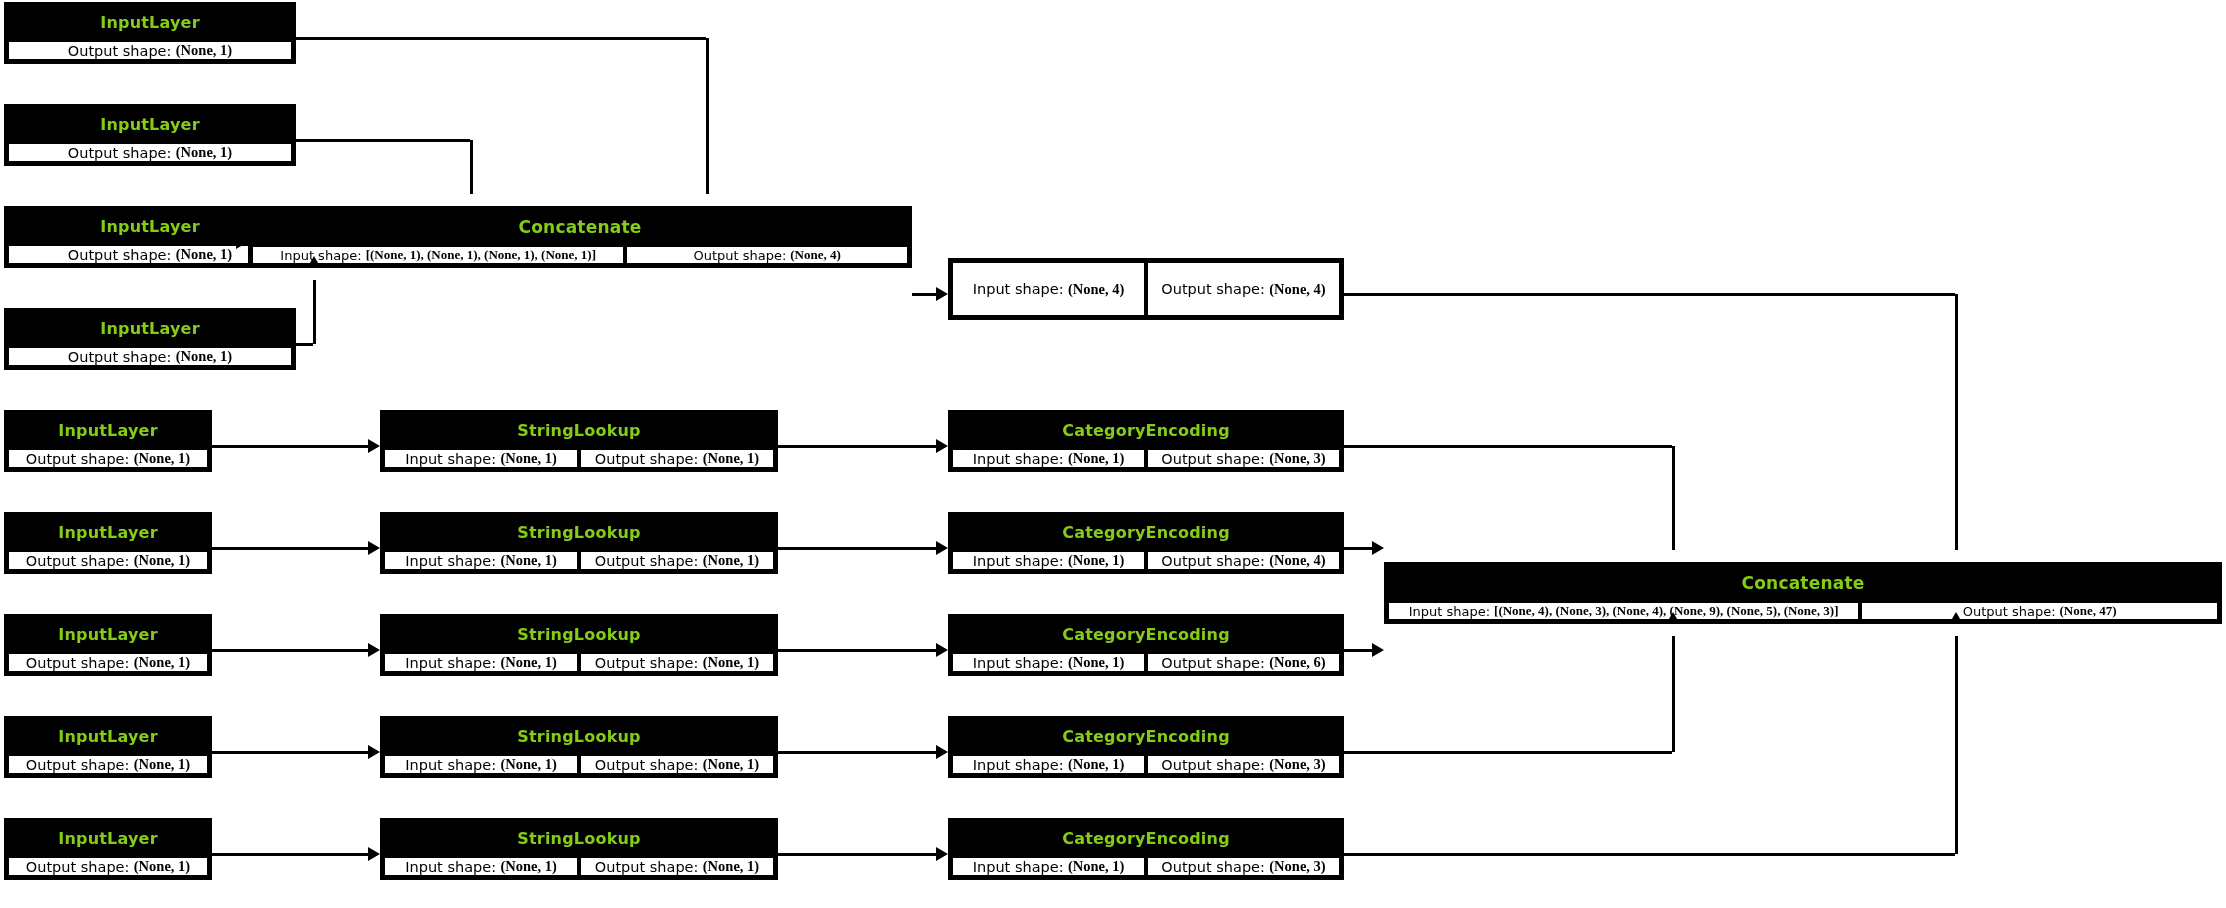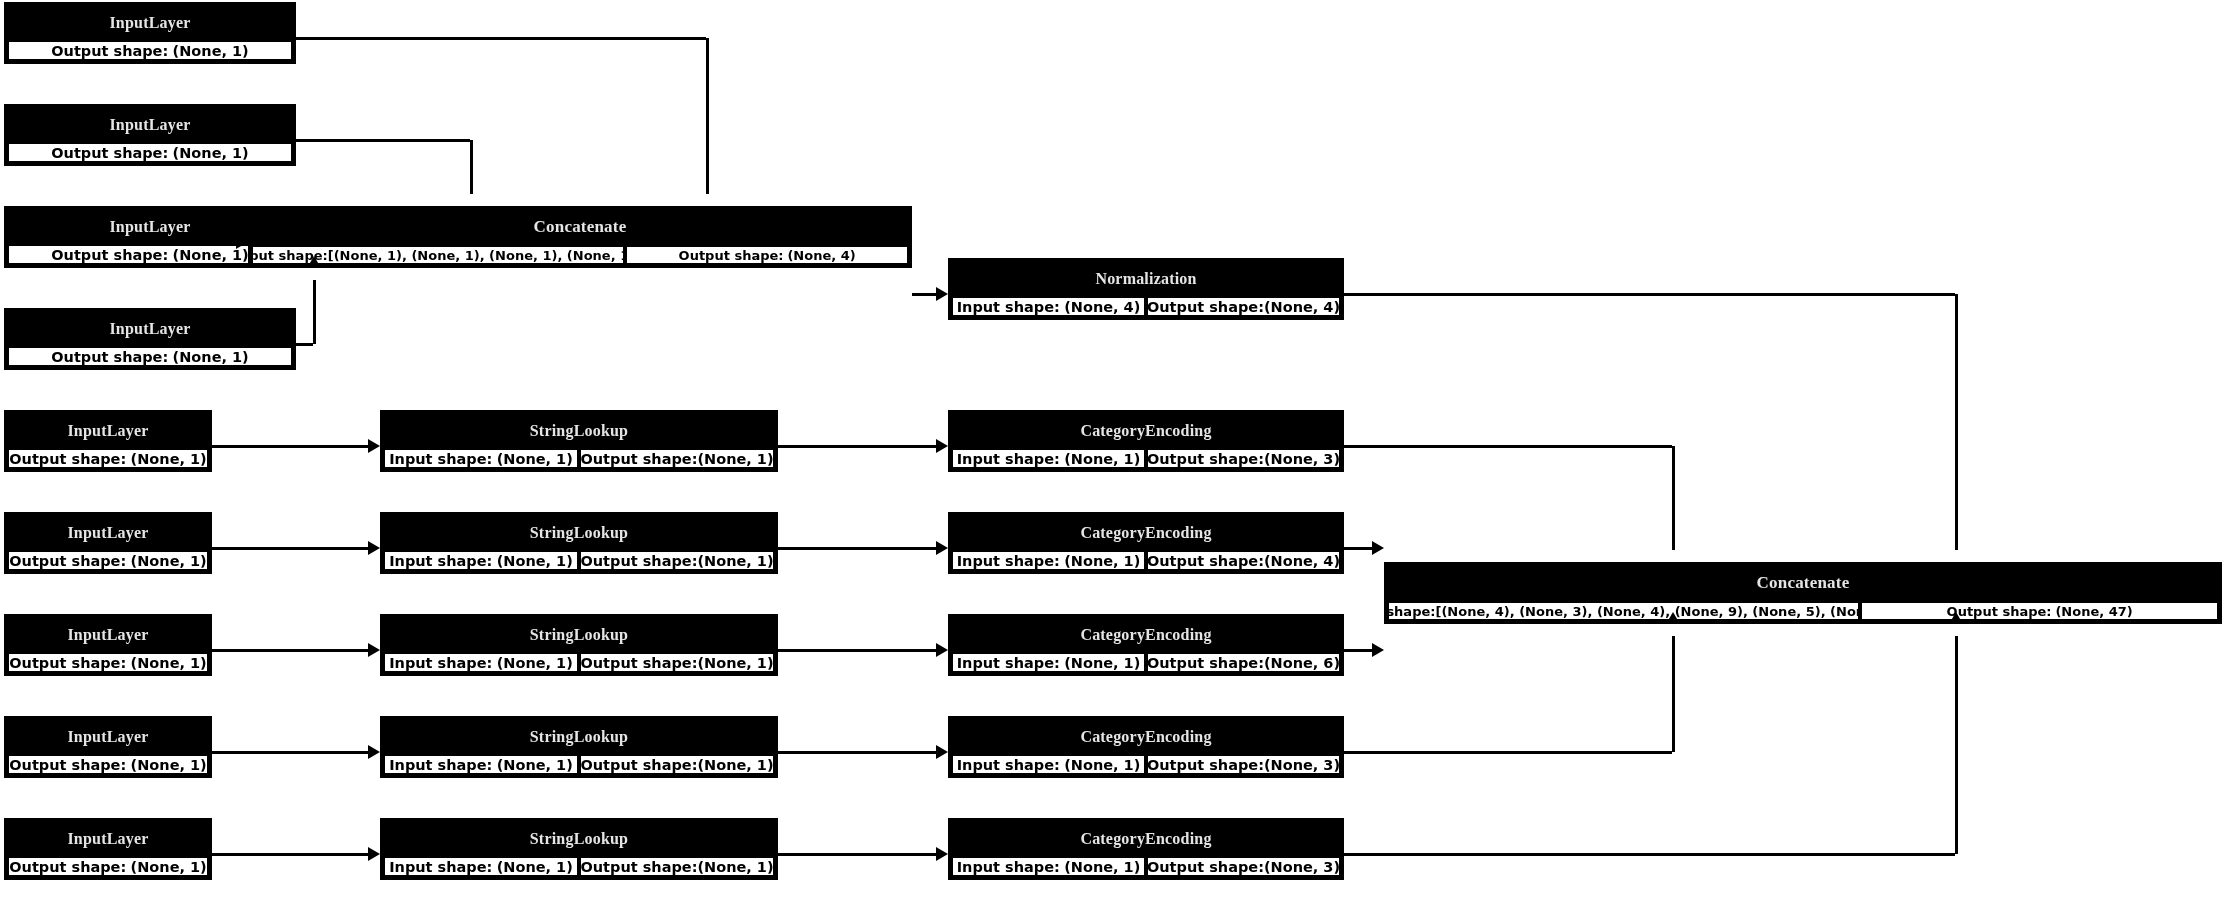--- a/index.html
+++ b/index.html
@@ -21,29 +21,28 @@
   .node {
     position: absolute;
     box-sizing: border-box;
     border: 3px solid #000000;
     background: #ffffff;
     display: flex;
     flex-direction: column;
   }
   .node-title {
     background: #000000;
-    color: #e5e5e5;
+    color: #84cc16;
     font-weight: bold;
     display: flex;
     align-items: center;
     justify-content: center;
     letter-spacing: 0.2px;
     box-sizing: border-box;
     width: 100%;
-    font-family: Liberation Serif, serif;
   }
   .node-body {
     display: flex;
     flex-direction: row;
     background: #ffffff;
     box-sizing: border-box;
     width: 100%;
     flex: 1 1 auto;
   }
   .cell {
@@ -52,22 +51,22 @@
     align-items: center;
     justify-content: center;
     background: #ffffff;
     color: #000000;
     border: 2px solid #000000;
     flex: 1 1 auto;
     white-space: nowrap;
     overflow: hidden;
   }
   .cell + .cell { border-left: 2px solid #000000; }
-  .cell .lbl { font-weight: bold; }
-  .cell .val { font-weight: bold; }
+  .cell .lbl { font-weight: normal; }
+  .cell .val { font-weight: bold; font-family: Liberation Serif, serif; }
   .cell .sp { display: inline-block; width: 0.3em; }
 
   
   .sz-title-22 { height: 36px; font-size: 17px; }
   .sz-title-20 { height: 35px; font-size: 16px; }
   .cell-15 { font-size: 14.5px; }
   .cell-13 { font-size: 13px; }
 
   
   .seg {
@@ -150,21 +149,20 @@
           <span class="val">[(None, 1), (None, 1), (None, 1), (None, 1)]</span>
         </div>
         <div class="cell cell-13" style="flex: 1 1 50%;">
           <span class="lbl">Output shape:</span>
           <span class="sp"></span>
           <span class="val">(None, 4)</span>
         </div>
       </div>
     </div>
     <div class="node" style="left: 948px; top: 258px; width: 396px; height: 62px;">
-      <div class="node-title sz-title-20">Normalization</div>
       <div class="node-body">
         <div class="cell cell-15" style="flex: 1 1 50%;">
           <span class="lbl">Input shape:</span>
           <span class="sp"></span>
           <span class="val">(None, 4)</span>
         </div>
         <div class="cell cell-15" style="flex: 1 1 50%;">
           <span class="lbl">Output shape:</span>
           <span class="sp"></span>
           <span class="val">(None, 4)</span>

